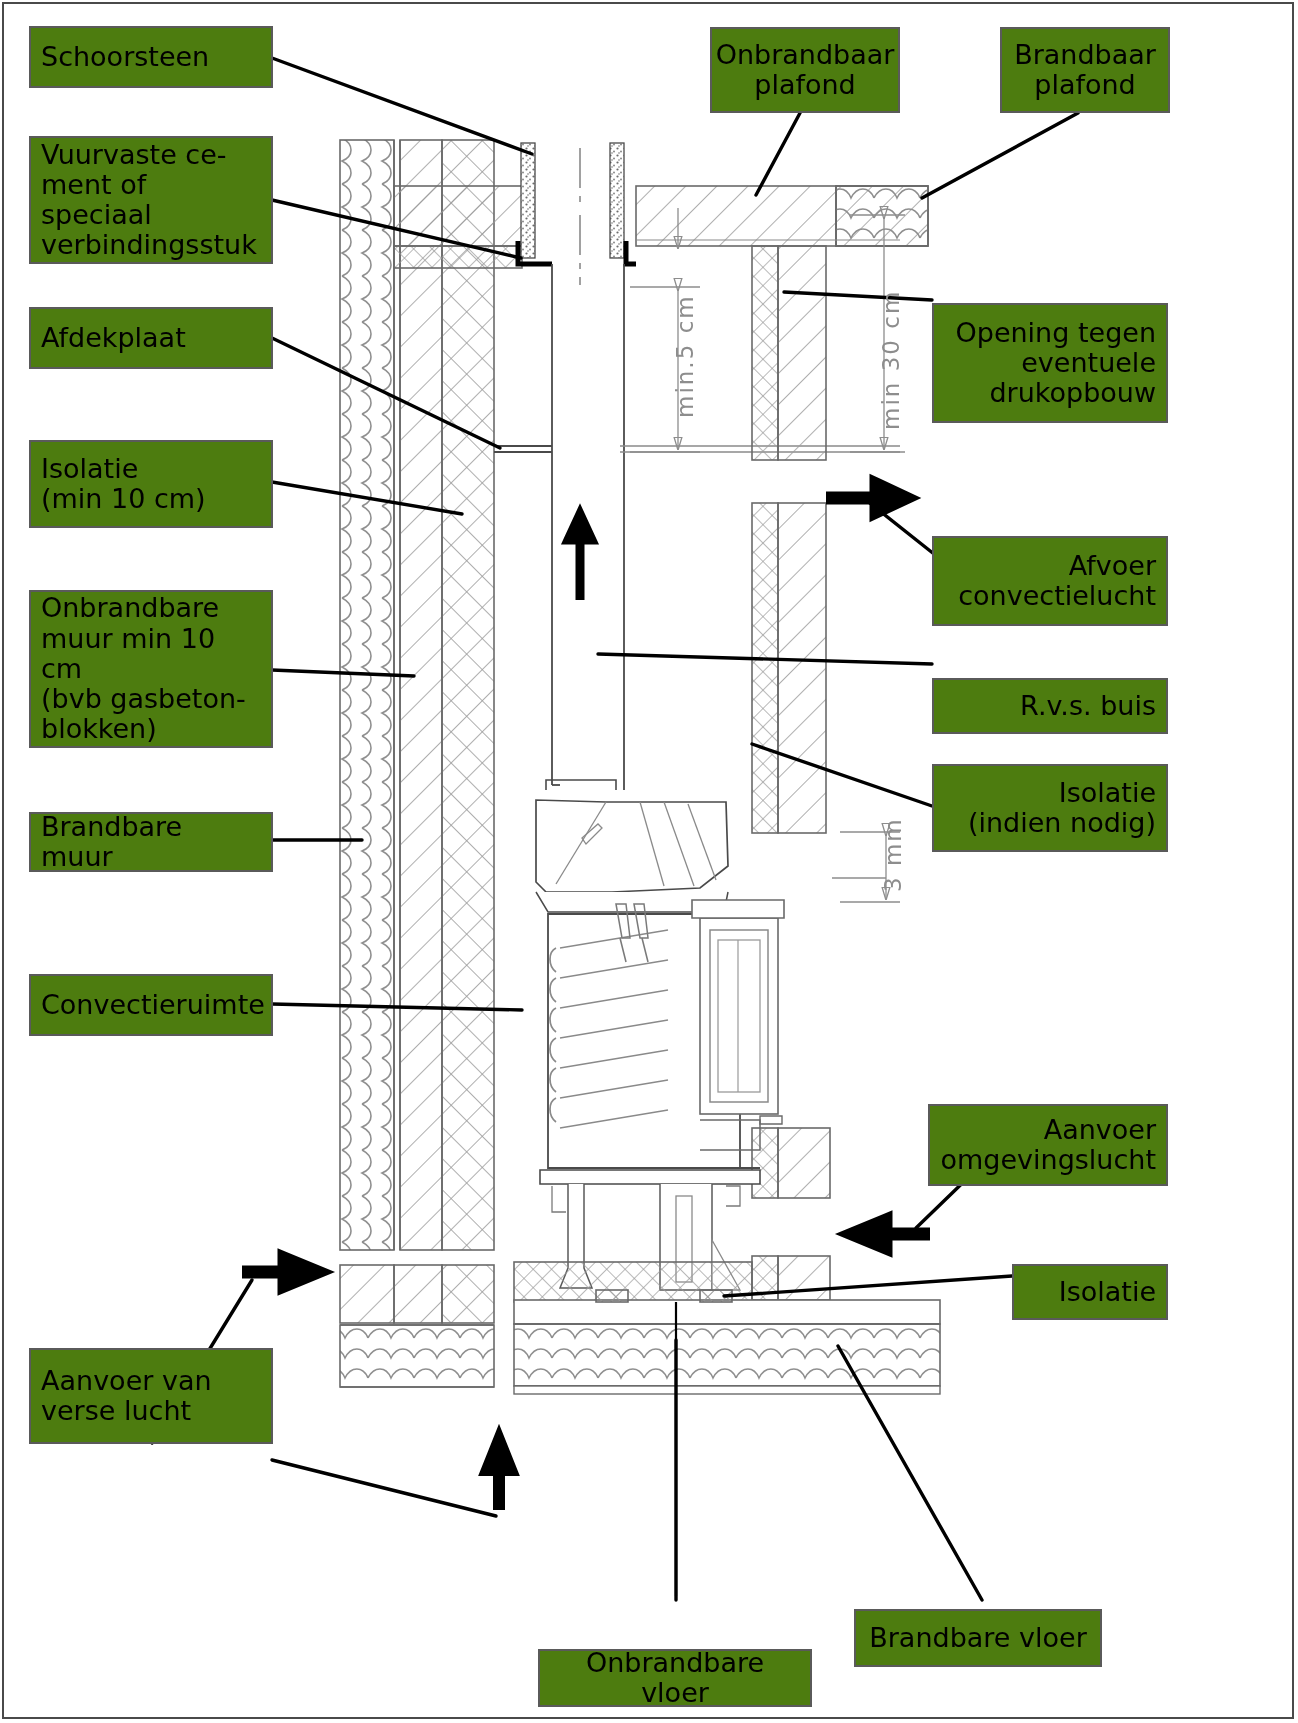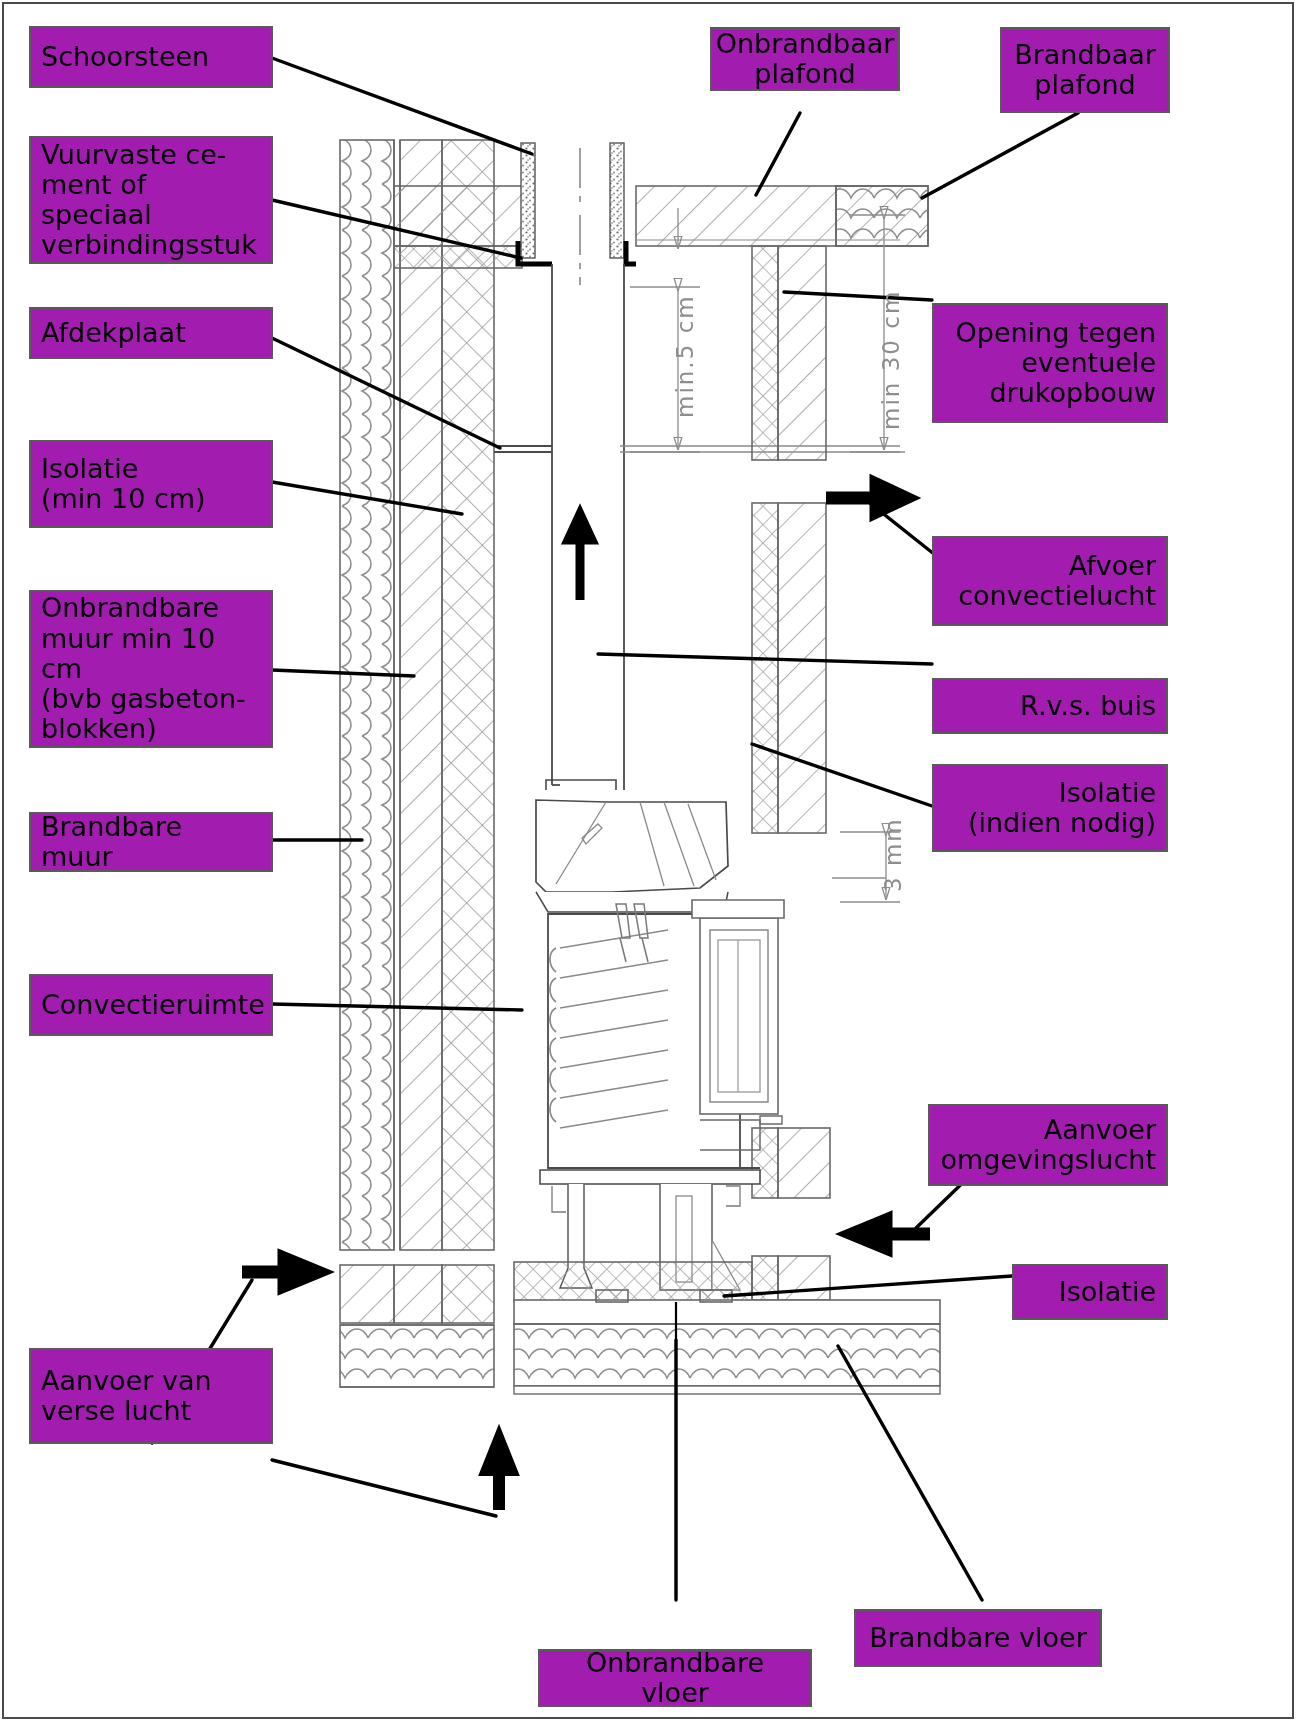--- a/index.html
+++ b/index.html
@@ -31,21 +31,21 @@
     left: 0;
     top: 0;
     width: 1298px;
     height: 1723px;
     pointer-events: none;
   }
   .callout {
     position: absolute;
     box-sizing: border-box;
     border: 2px solid #5a5a5a;
-    background: #a21caf;
+    background: #4d7c0f;
     display: flex;
     align-items: center;
     padding: 4px 10px;
     font-size: 27px;
     line-height: 1.12;
     color: #000;
     white-space: pre-line;
   }
   .callout.ta-left { justify-content: flex-start; text-align: left; }
   .callout.ta-right { justify-content: flex-end; text-align: right; margin-top: 16px; }
@@ -311,21 +311,21 @@
   <div class="callout ta-left" style="left:29px; top:26px; width:244px; height:62px;">
     <span>Schoorsteen</span>
   </div>
 
   <div class="callout ta-left" style="left:29px; top:136px; width:244px; height:128px;">
     <span>Vuurvaste ce-
 ment of speciaal
 verbindingsstuk</span>
   </div>
 
-  <div class="callout ta-left" style="left:29px; top:307px; width:244px; height:52px;">
+  <div class="callout ta-left" style="left:29px; top:307px; width:244px; height:62px;">
     <span>Afdekplaat</span>
   </div>
 
   <div class="callout ta-left" style="left:29px; top:440px; width:244px; height:88px;">
     <span>Isolatie
 (min 10 cm)</span>
   </div>
 
   <div class="callout ta-left" style="left:29px; top:590px; width:244px; height:158px;justify-content:flex-end;">
     <span>Onbrandbare
@@ -340,21 +340,21 @@
 
   <div class="callout ta-left" style="left:29px; top:974px; width:244px; height:62px;">
     <span>Convectieruimte</span>
   </div>
 
   <div class="callout ta-left" style="left:29px; top:1348px; width:244px; height:96px;">
     <span>Aanvoer van
 verse lucht</span>
   </div>
 
-  <div class="callout ta-center" style="left:710px; top:27px; width:190px; height:64px;">
+  <div class="callout ta-center" style="left:710px; top:27px; width:190px; height:86px;">
     <span>Onbrandbaar
 plafond</span>
   </div>
 
   <div class="callout ta-center" style="left:1000px; top:27px; width:170px; height:86px;">
     <span>Brandbaar
 plafond</span>
   </div>
 
   <div class="callout ta-right" style="left:932px; top:287px; width:236px; height:120px;">

